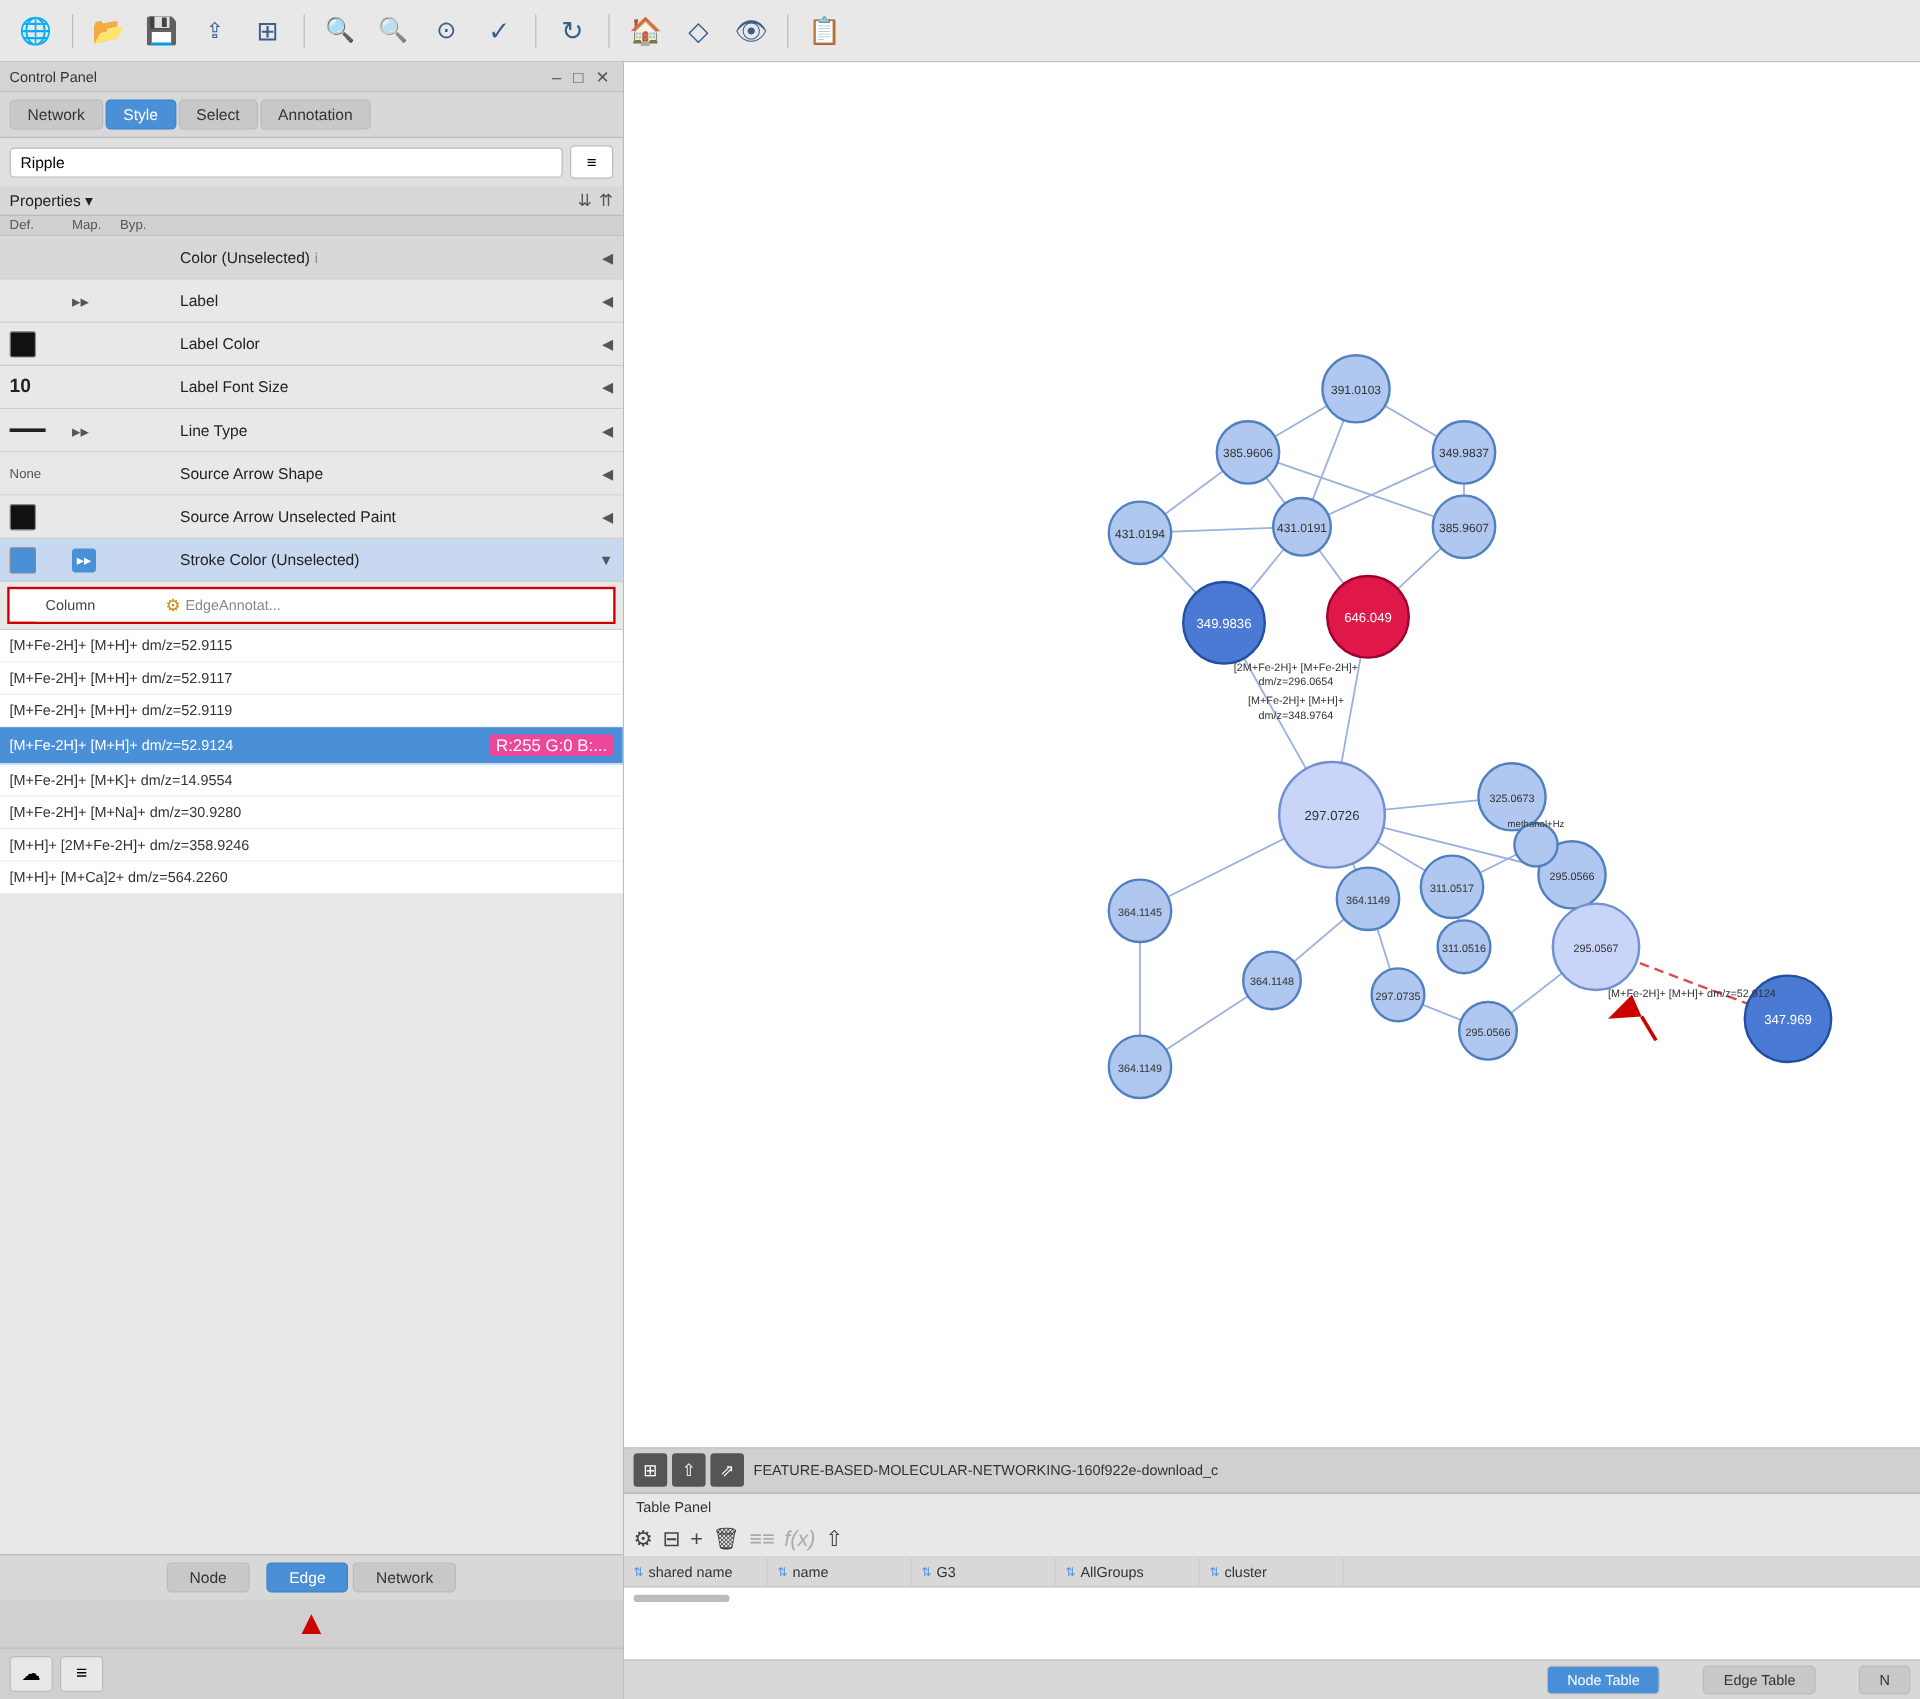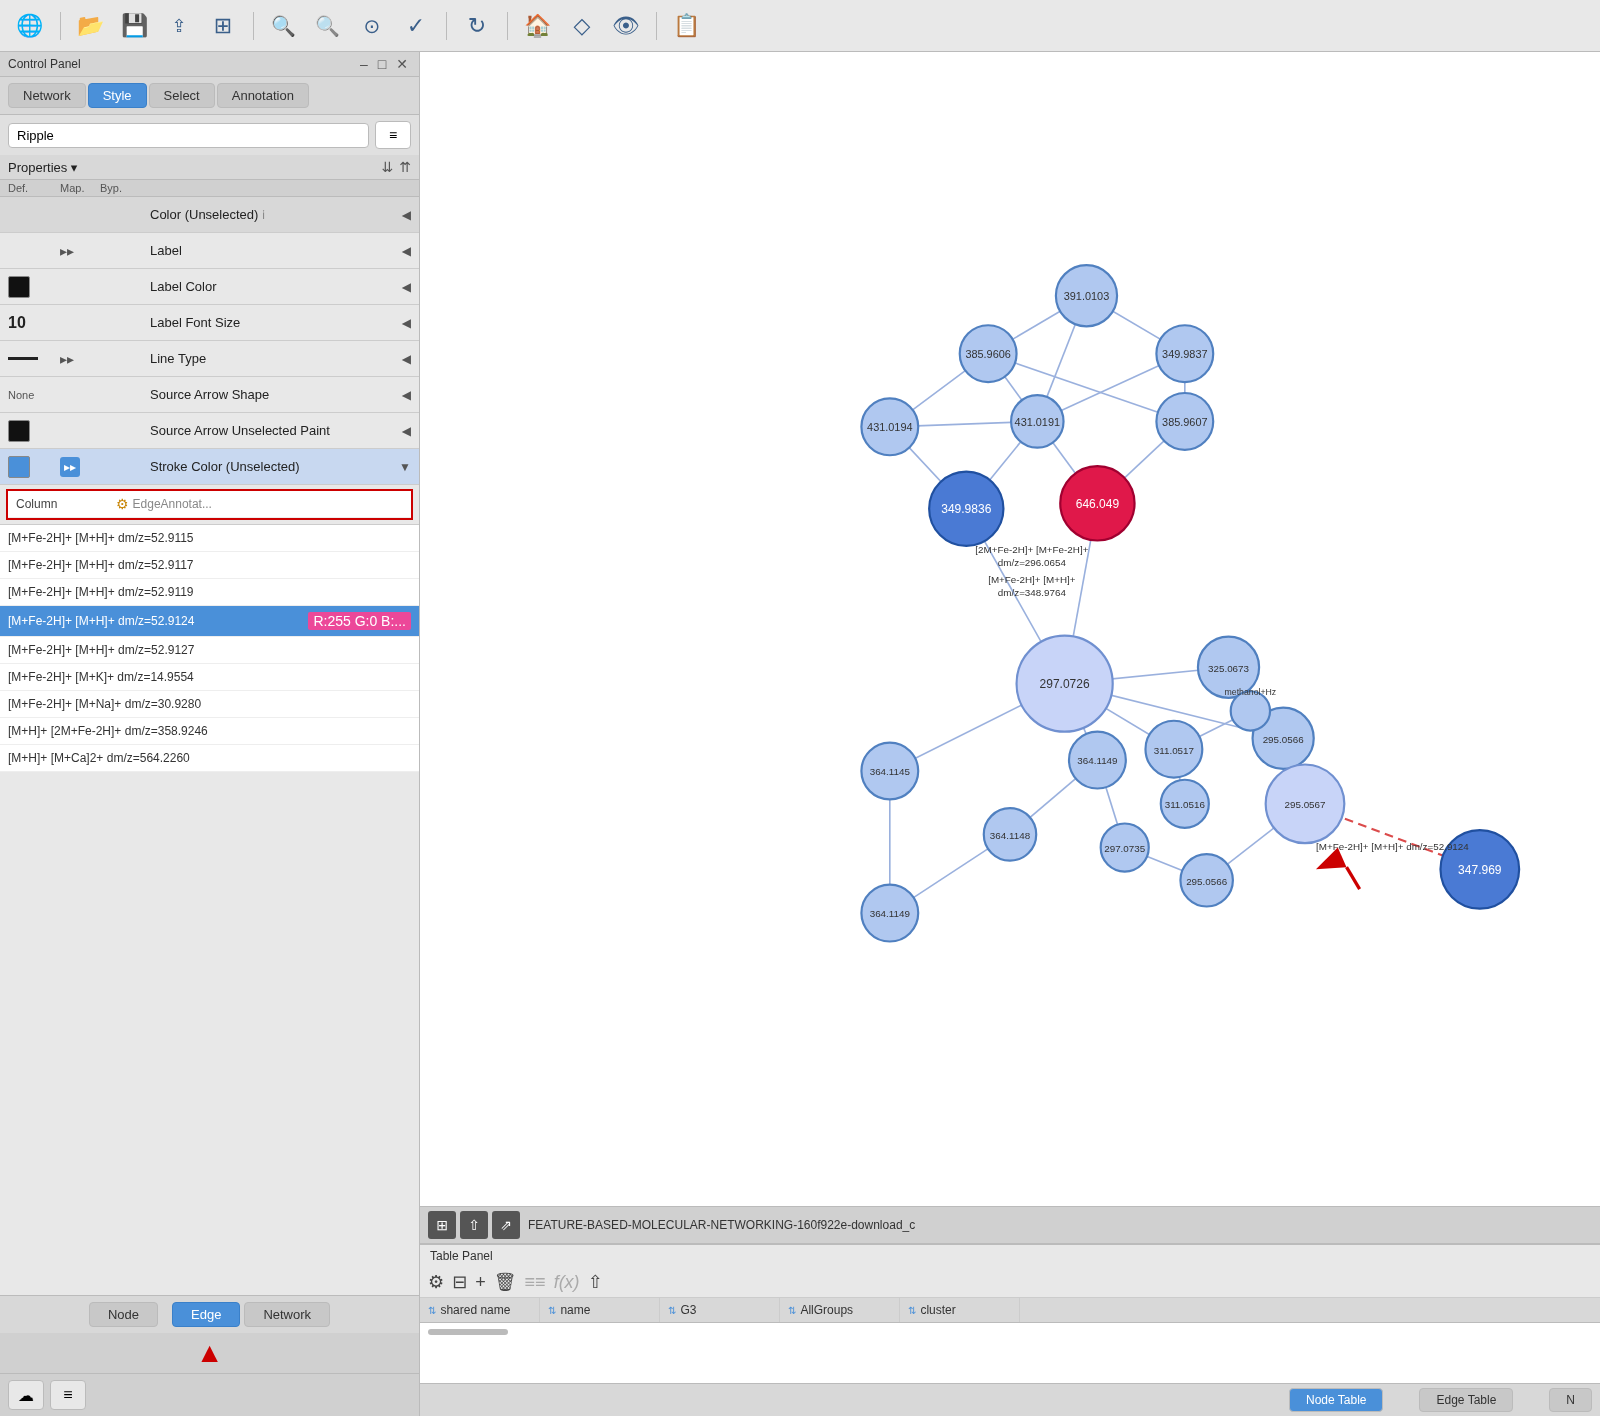--- a/index.html
+++ b/index.html
@@ -7,21 +7,21 @@
 
     
     .toolbar { background: #e8e8e8; border-bottom: 1px solid #bbb; height: 52px; display: flex; align-items: center; padding: 0 12px; gap: 8px; }
     .toolbar-icon { width: 36px; height: 36px; display: flex; align-items: center; justify-content: center; cursor: pointer; color: #3a5f8a; font-size: 22px; }
     .toolbar-sep { width: 1px; height: 28px; background: #bbb; margin: 0 4px; }
 
     
     .main-layout { display: flex; height: calc(1416px - 52px); }
 
     
-    .left-panel { width: 420px; background: #e0e0e0; border-right: 1px solid #bbb; display: flex; flex-direction: column; }
+    .left-panel { width: 520px; background: #e0e0e0; border-right: 1px solid #bbb; display: flex; flex-direction: column; }
 
     
     .control-panel-header { background: #d4d4d4; border-bottom: 1px solid #bbb; padding: 4px 8px; display: flex; align-items: center; justify-content: space-between; }
     .control-panel-title { font-size: 12px; color: #333; font-weight: 500; }
     .control-panel-actions { display: flex; gap: 4px; }
     .cp-btn { font-size: 14px; color: #555; cursor: pointer; padding: 0 3px; }
 
     
     .tab-bar { background: #d8d8d8; border-bottom: 1px solid #bbb; padding: 6px 8px; display: flex; gap: 2px; }
     .tab { padding: 4px 14px; border-radius: 4px; cursor: pointer; font-size: 13px; color: #333; background: #c8c8c8; border: 1px solid #bbb; }
@@ -52,21 +52,21 @@
     .prop-map { width: 40px; display: flex; align-items: center; }
     .prop-byp { width: 50px; display: flex; align-items: center; }
     .prop-name { flex: 1; font-size: 13px; color: #222; }
     .prop-arrow { font-size: 12px; color: #555; }
     .color-swatch { width: 22px; height: 22px; border: 1px solid #888; border-radius: 2px; }
     .map-icon { font-size: 14px; color: #555; }
     .font-num { font-size: 16px; font-weight: bold; color: #222; }
     .line-icon { width: 30px; height: 3px; background: #222; display: inline-block; }
 
     
-    .mapping-section { border: 2px solid #cc0000; margin: 4px 6px; background: white; }
+    .mapping-section { border: 2px solid #cc0000; margin: 4px 6px; background: white; padding-left: 22px; }
     .mapping-row { display: flex; align-items: center; padding: 5px 8px; border-bottom: 1px solid #eee; }
     .mapping-label { width: 100px; font-size: 12px; color: #444; }
     .mapping-value { flex: 1; font-size: 12px; color: #888; display: flex; align-items: center; gap: 4px; }
     .mapping-icon { font-size: 14px; color: #c8870a; }
 
     
     .edge-list { background: white; border-top: 1px solid #ccc; }
     .edge-item { padding: 6px 8px; border-bottom: 1px solid #eee; font-size: 12px; color: #333; cursor: pointer; display: flex; align-items: center; gap: 6px; }
     .edge-item.selected { background: #4a90d9; color: white; }
 
@@ -272,21 +272,20 @@
       </div>
 
       <div class="edge-list">
         <div class="edge-item">[M+Fe-2H]+ [M+H]+ dm/z=52.9115</div>
         <div class="edge-item">[M+Fe-2H]+ [M+H]+ dm/z=52.9117</div>
         <div class="edge-item">[M+Fe-2H]+ [M+H]+ dm/z=52.9119</div>
         <div class="edge-item selected" style="background:#4a90d9; color:white; display:flex; align-items:center; gap:6px;">
           <span>[M+Fe-2H]+ [M+H]+ dm/z=52.9124</span>
           <span style="margin-left:auto; background:#ec4899; color:white; padding:1px 5px; font-size:14px; border-radius:2px;">R:255 G:0 B:...</span>
         </div>
-        <div class="edge-item">[M+Fe-2H]+ [M+H]+ dm/z=52.9127</div>
         <div class="edge-item">[M+Fe-2H]+ [M+K]+ dm/z=14.9554</div>
         <div class="edge-item">[M+Fe-2H]+ [M+Na]+ dm/z=30.9280</div>
         <div class="edge-item">[M+H]+ [2M+Fe-2H]+ dm/z=358.9246</div>
         <div class="edge-item">[M+H]+ [M+Ca]2+ dm/z=564.2260</div>
       </div>
 
     </div>
 
     <div class="bottom-tabs">
       <div class="bottom-tab">Node</div>

